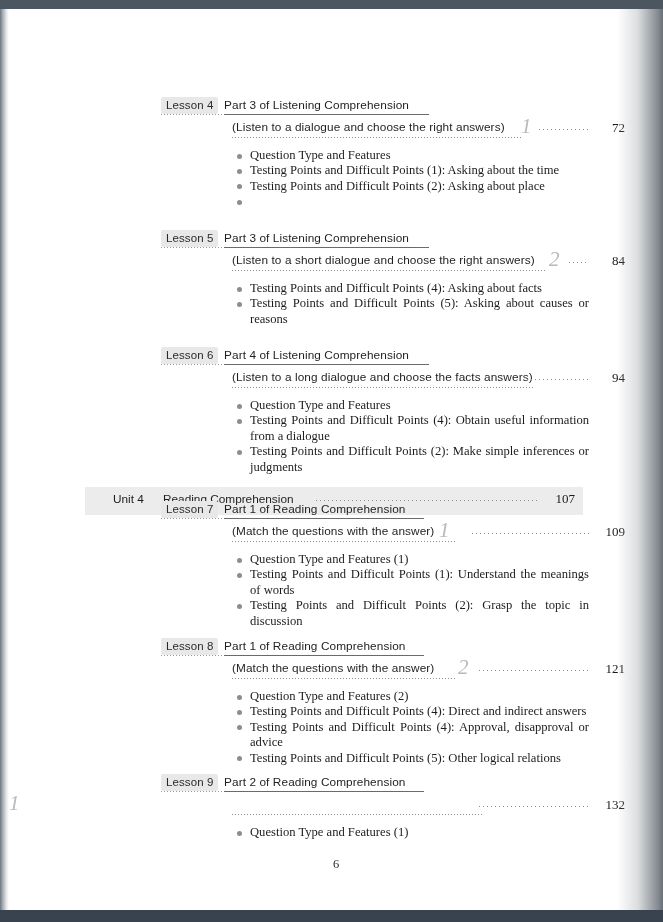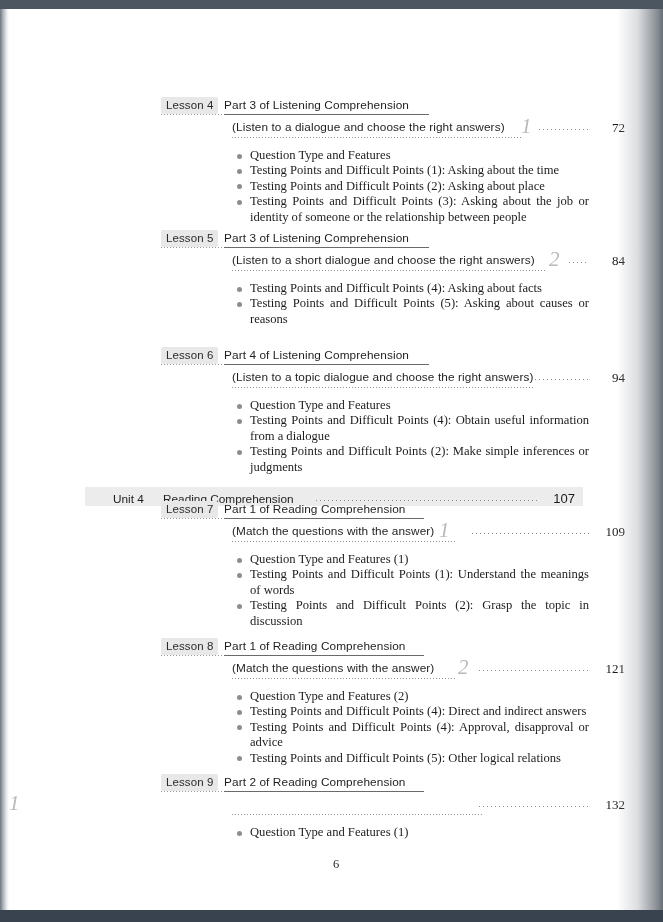--- a/index.html
+++ b/index.html
@@ -189,21 +189,21 @@
     width: 5px; height: 5px;
     border-radius: 50%;
     background: #8d8d8d;
   }
 
   
   .unit-band {
     position: absolute;
     left: 76px;
     width: 498px;
-    height: 19px;
+    height: 28px;
     background: #ececec;
   }
   .unit-badge {
     position: absolute;
     left: 28px;
     top: 5px;
     font-size: 11.8px;
     color: #1e1e1e;
     line-height: 15px;
     white-space: nowrap;
@@ -224,21 +224,21 @@
     top: 13px;
     height: 1px;
     background-image: linear-gradient(to right, #8c8c8c 0 1px, transparent 1px 4px);
     background-size: 4px 1px;
     background-repeat: repeat-x;
   }
   .unit-page {
     position: absolute;
     right: 8px;
     top: 4px;
-    font-family: Liberation Sans, sans-serif;
+    font-family: Liberation Serif, serif;
     font-size: 13px;
     color: #1a1a1a;
     line-height: 15px;
   }
 
   #folio {
     position: absolute;
     left: 0;
     top: 848px;
     width: 654px;
@@ -268,21 +268,21 @@
             <div class="sub-text">(Listen to a dialogue and choose the right answers)</div>
             <div class="sub-rule-dotted" style="width: 289px;"></div>
             <div class="sub-numeral" style="left: 512px;">1</div>
             <div class="leader" style="left: 530px; right: 74px;"></div>
             <div class="page-num" style="right: 38px;">72</div>
           </div>
           <div class="bullets">
             <div class="bullet-item"><span class="bullet-dot"></span><span>Question Type and Features</span></div>
             <div class="bullet-item"><span class="bullet-dot"></span><span>Testing Points and Difficult Points (1): Asking about the time</span></div>
             <div class="bullet-item"><span class="bullet-dot"></span><span>Testing Points and Difficult Points (2): Asking about place</span></div>
-            <div class="bullet-item"><span class="bullet-dot"></span><span>Testing Points and Difficult Points (3): Asking about the job or identity of someone or the relationship between people</span></div>
+            <div class="bullet-item"><span class="bullet-dot"></span></div>
           </div>
         </div>
         <div class="lesson-block" style="top: 221px;">
           <div class="lesson-head">
             <div class="lesson-badge">Lesson 5</div>
             <div class="lesson-title">Part 3 of Listening Comprehension</div>
             <div class="head-rule-solid" style="width: 205px;"></div>
             <div class="head-rule-dotted"></div>
           </div>
           <div class="lesson-sub">
@@ -298,21 +298,21 @@
           </div>
         </div>
         <div class="lesson-block" style="top: 338px;">
           <div class="lesson-head">
             <div class="lesson-badge">Lesson 6</div>
             <div class="lesson-title">Part 4 of Listening Comprehension</div>
             <div class="head-rule-solid" style="width: 205px;"></div>
             <div class="head-rule-dotted"></div>
           </div>
           <div class="lesson-sub">
-            <div class="sub-text">(Listen to a topic dialogue and choose the right answers)</div>
+            <div class="sub-text">(Listen to a long dialogue and choose the facts answers)</div>
             <div class="sub-rule-dotted" style="width: 301px;"></div>
             <div class="leader" style="left: 518px; right: 74px;"></div>
             <div class="page-num" style="right: 38px;">94</div>
           </div>
           <div class="bullets">
             <div class="bullet-item"><span class="bullet-dot"></span><span>Question Type and Features</span></div>
             <div class="bullet-item"><span class="bullet-dot"></span><span>Testing Points and Difficult Points (4): Obtain useful information from a dialogue</span></div>
             <div class="bullet-item"><span class="bullet-dot"></span><span>Testing Points and Difficult Points (2): Make simple inferences or judgments</span></div>
           </div>
         </div>

